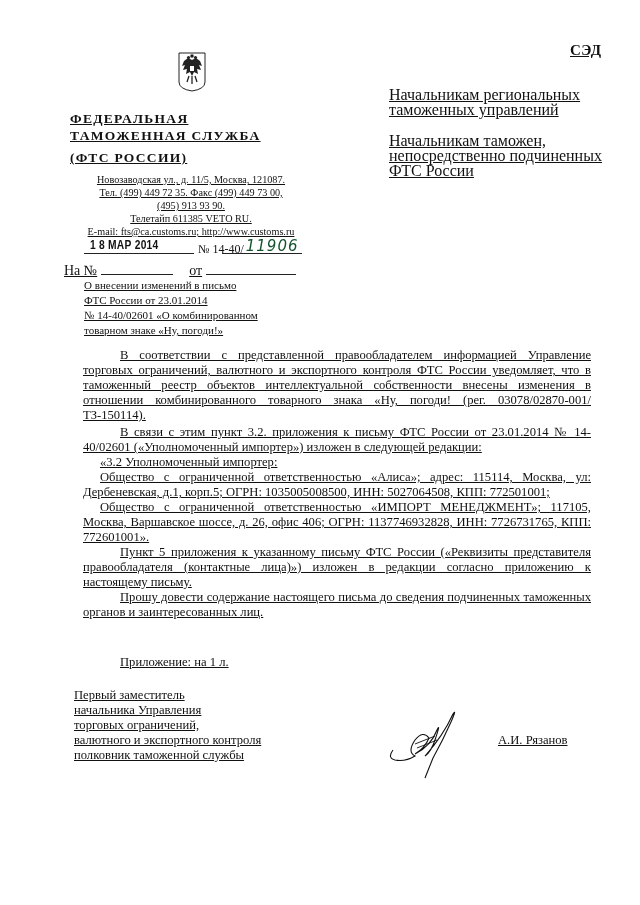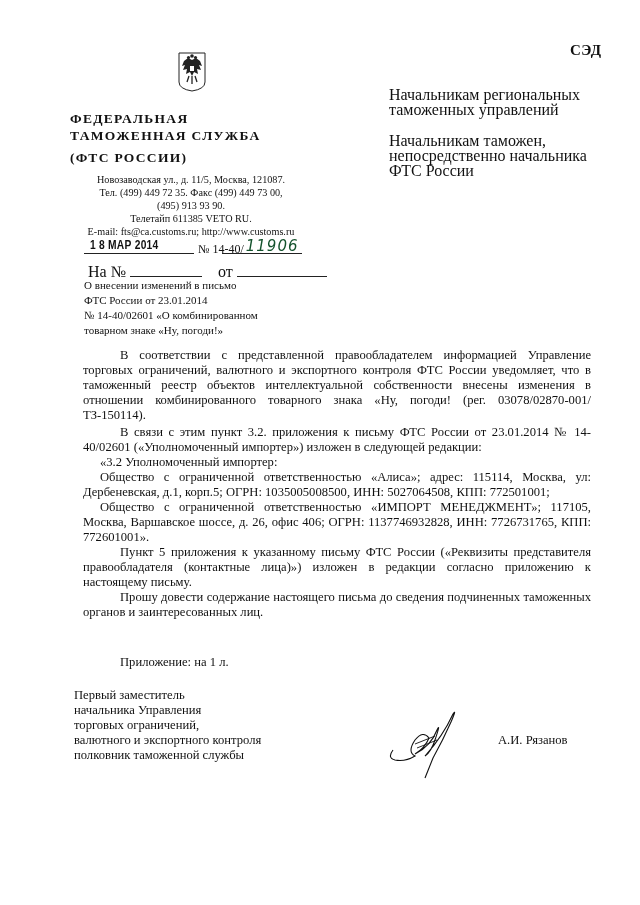--- a/index.html
+++ b/index.html
@@ -1,38 +1,38 @@
 <!DOCTYPE html>
 <html><head>
 <meta charset="utf-8">
 <style>
   html, body { margin:0; padding:0; background:#ffffff; }
   body { width:640px; height:905px; position:relative; overflow:hidden;
          font-family:"Liberation Serif", "DejaVu Serif", serif; color:#111; }
-  .abs { position:absolute; }
+  .abs { position:absolute;text-decoration:underline; }
   .sed { left:570px; top:42px; font-weight:bold; font-size:15px; letter-spacing:0.5px; }
 
   .emblem { left:178px; top:52px; width:28px; height:40px; }
 
   .org { left:70px; top:110px; width:240px; text-align:left; font-weight:bold;
          font-size:13.5px; line-height:17px; letter-spacing:1.3px; }
   .org .l3 { margin-top:5px; }
 
   .addr { left:60px; top:173px; width:262px; text-align:center; font-size:10.2px; line-height:13px; }
 
   .regline { left:72px; top:238px; width:240px; height:20px; }
   .regdate { position:absolute; left:18px; top:0; font-family:"Liberation Sans", sans-serif;
              font-weight:bold; font-size:12.5px; letter-spacing:0.3px; transform:scaleX(0.82); transform-origin:left; }
   .regdate-line { position:absolute; left:12px; top:15px; width:110px; border-top:1px solid #222; }
   .regnum { position:absolute; left:126px; top:1px; font-size:12px; }
   .regnum .hand { font-family:"DejaVu Sans", sans-serif; font-style:italic; font-size:15px;
                   color:#14532d; letter-spacing:1px; margin-left:2px; position:relative; top:-2px; }
   .regnum-line { position:absolute; left:150px; top:15px; width:80px; border-top:1px solid #222; }
 
-  .refline { left:88px; top:263px; font-size:16px; }
+  .refline { left:64px; top:263px; font-size:14px; }
   .refline .blank { display:inline-block; width:72px; border-bottom:1px solid #222; margin:0 16px 0 4px; }
   .refline .blank2 { display:inline-block; width:90px; border-bottom:1px solid #222; margin-left:4px; }
 
   .subject { left:84px; top:278px; width:260px; font-size:11px; line-height:15px; }
 
   .addressees { left:389px; top:87px; width:230px; font-size:16px; line-height:15px; }
   .addressees .grp2 { margin-top:16px; }
 
   .body { left:83px; top:348px; width:508px; font-size:12.6px; line-height:15px; text-align:justify; }
   .body p { margin:0; }
@@ -96,21 +96,21 @@
   <div>товарном знаке «Ну, погоди!»</div>
 </div>
 
 <div class="abs addressees">
   <div>
     <div>Начальникам региональных</div>
     <div>таможенных управлений</div>
   </div>
   <div class="grp2">
     <div>Начальникам таможен,</div>
-    <div>непосредственно начальника</div>
+    <div>непосредственно подчиненных</div>
     <div>ФТС России</div>
   </div>
 </div>
 
 <div class="abs body">
   <p class="ind">В соответствии с представленной правообладателем информацией Управление торговых ограничений, валютного и экспортного контроля ФТС России уведомляет, что в таможенный реестр объектов интеллектуальной собственности внесены изменения в отношении комбинированного товарного знака «Ну, погоди! (рег. 03078/02870-001/ ТЗ-150114).</p>
   <p class="ind mt">В связи с этим пункт 3.2. приложения к письму ФТС России от 23.01.2014 № 14-40/02601 («Уполномоченный импортер») изложен в следующей редакции:</p>
   <p class="ind2">«3.2 Уполномоченный импортер:</p>
   <p class="ind2">Общество с ограниченной ответственностью «Алиса»; адрес: 115114, Москва, ул: Дербеневская, д.1, корп.5; ОГРН: 1035005008500, ИНН: 5027064508, КПП: 772501001;</p>
   <p class="ind2">Общество с ограниченной ответственностью «ИМПОРТ МЕНЕДЖМЕНТ»; 117105, Москва, Варшавское шоссе, д. 26, офис 406; ОГРН: 1137746932828, ИНН: 7726731765, КПП: 772601001».</p>

